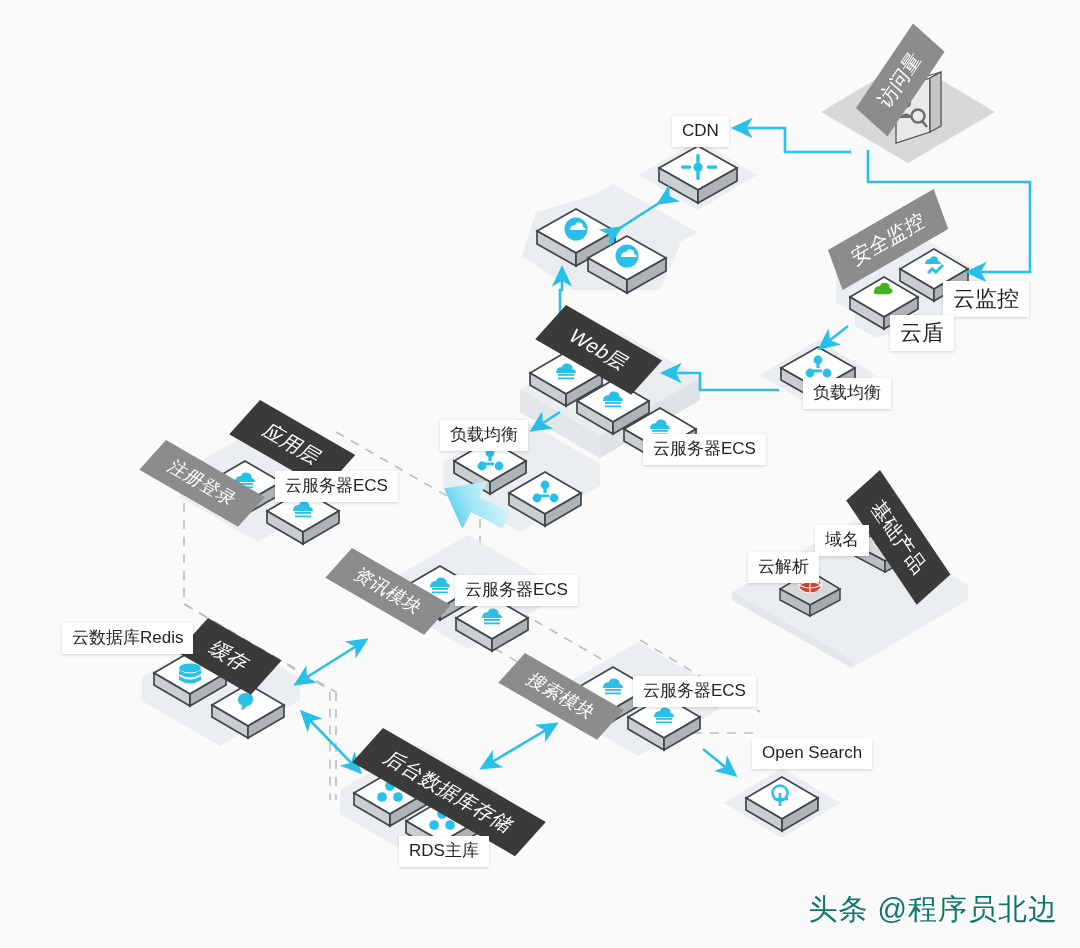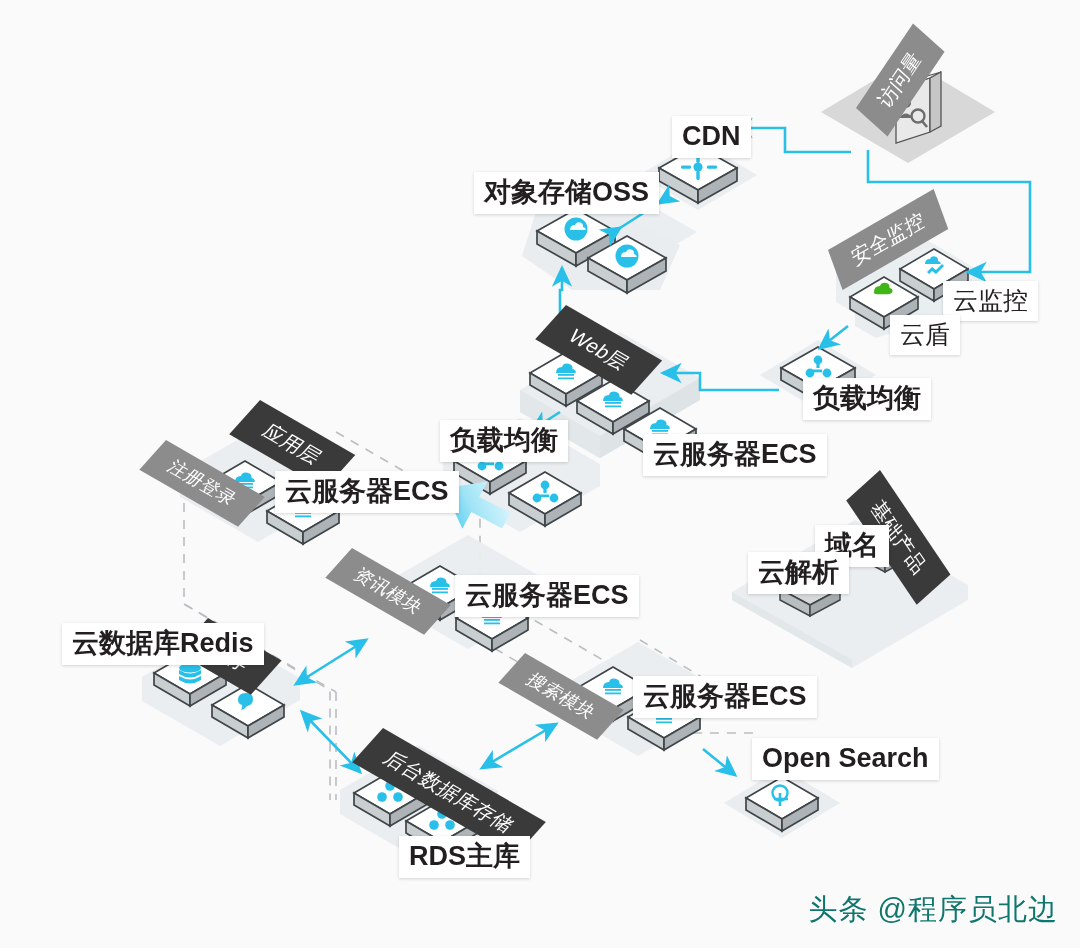--- a/index.html
+++ b/index.html
@@ -15,26 +15,26 @@
   svg.layer{position:absolute;left:0;top:0;width:1080px;height:948px;}
   #svg-scene{z-index:1;}
 
   
   .chip{
     position:absolute;
     background:#ffffff;
     color:#231f20;
     white-space:nowrap;
     padding:5px 10px 6px 10px;
-    font-size:25px;
+    font-size:22px;
     line-height:1.15;
     box-shadow:0 1px 3px rgba(0,0,0,.16);
     z-index:40;
   }
-  .chip.lg{font-size:27px;font-weight:bold;}
+  .chip.lg{font-size:17px;}
 
   
   .banner{
     position:absolute;
     color:#ffffff;
     font-size:20px;
     white-space:nowrap;
     padding:7px 20px 8px 20px;
     letter-spacing:.5px;
     z-index:30;
@@ -452,21 +452,20 @@
   <div class="banner grey" style="left:525px;top:653px;transform:rotate(30deg) skewX(-12deg);font-size:18px;">搜索模块</div>
 
   <div class="banner dark" style="left:208px;top:618px;transform:rotate(30deg) skewX(-12deg);padding:9px 22px;">缓存</div>
 
   <div class="banner dark" style="left:383px;top:728px;transform:rotate(30deg) skewX(-12deg);padding:9px 22px;">后台数据库存储</div>
 
   <div class="banner dark" style="left:880px;top:470px;transform:rotate(56deg) skewX(8deg);padding:9px 22px;">基础产品</div>
 
   <div class="chip lg" style="left:672px;top:116px;">CDN</div>
 
-  <div class="chip lg" style="left:474px;top:172px;">对象存储OSS</div>
 
   <div class="chip" style="left:943px;top:281px;">云监控</div>
 
   <div class="chip" style="left:890px;top:306px;margin-top:9px;">云盾</div>
 
   <div class="chip lg" style="left:803px;top:378px;">负载均衡</div>
 
   <div class="chip lg" style="left:643px;top:434px;">云服务器ECS</div>
 
   <div class="chip lg" style="left:440px;top:420px;">负载均衡</div>

